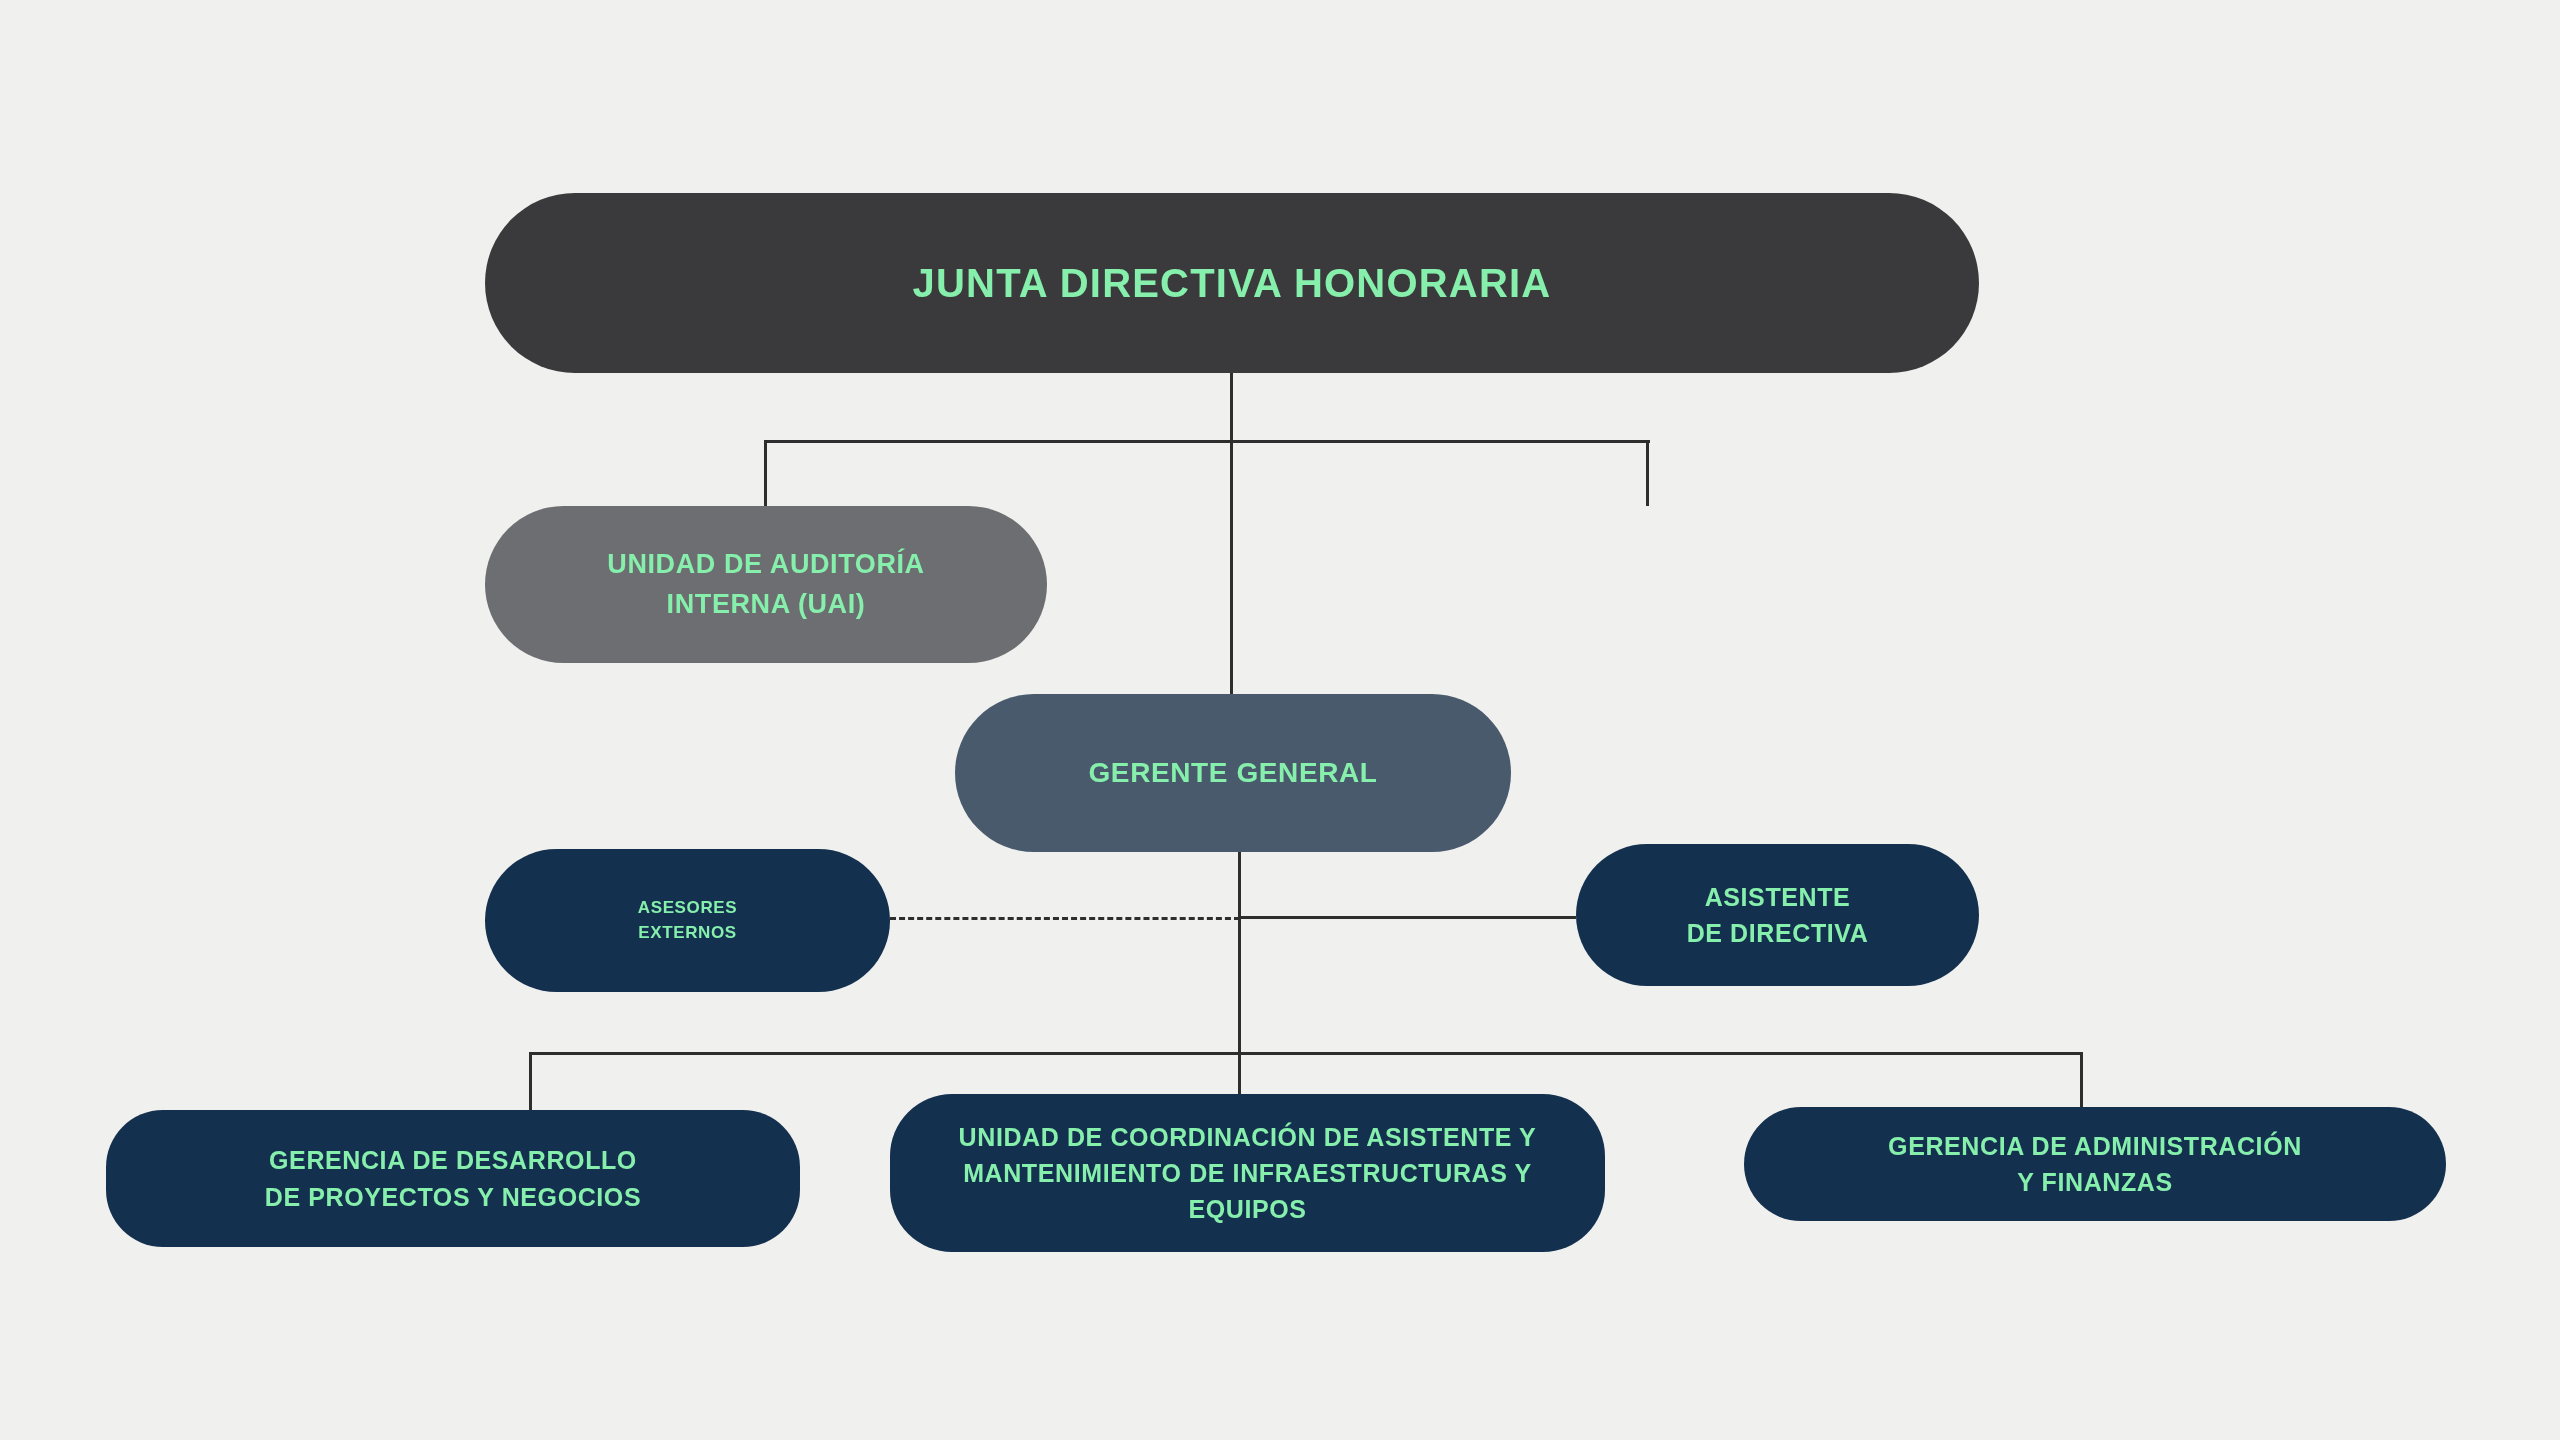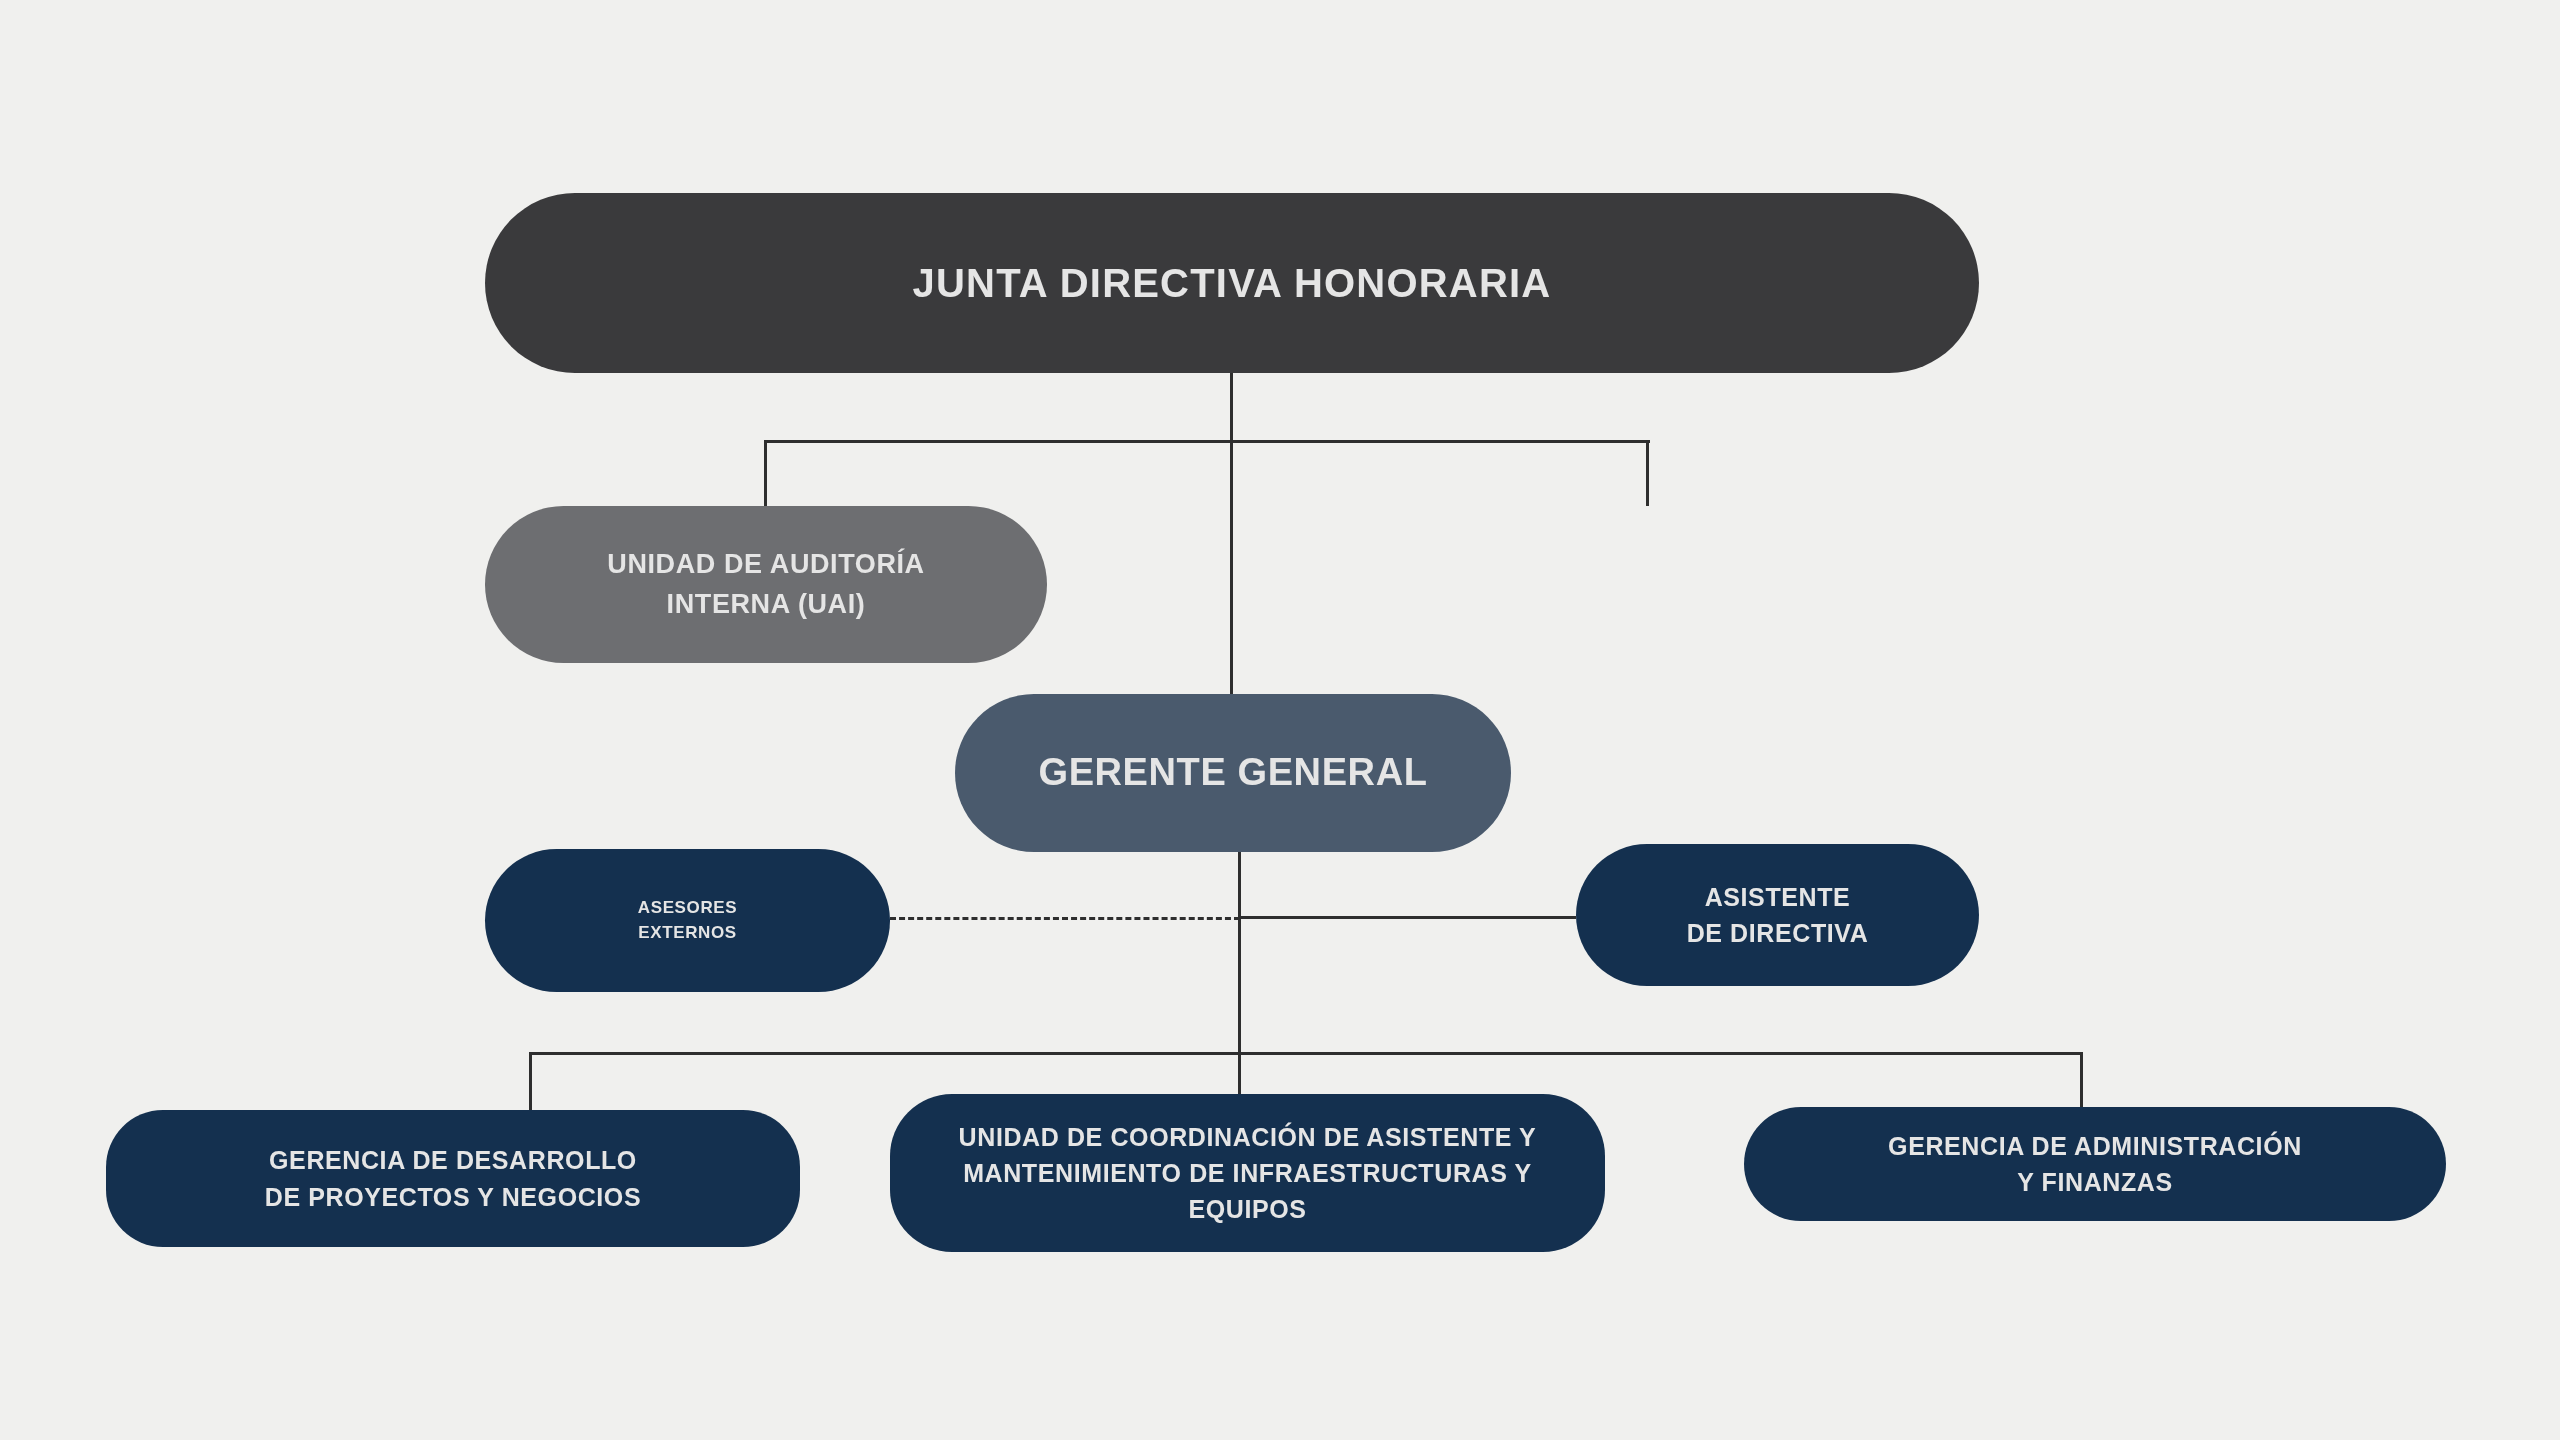--- a/index.html
+++ b/index.html
@@ -46,21 +46,21 @@
   .c-asistente-h  { left: 1240px; top: 916px;  width: 336px;  }
 
   
   .node {
     position: absolute;
     z-index: 2;
     display: flex;
     align-items: center;
     justify-content: center;
     text-align: center;
-    color: #e5e5e5;
+    color: #86efac;
     font-weight: 700;
     white-space: pre-line;
     line-height: 1.45;
     letter-spacing: 0.6px;
     box-sizing: border-box;
     padding: 15px 30px;
   }
 
   .n-junta {
     left: 485px; top: 193px; width: 1494px; height: 180px;
@@ -69,21 +69,21 @@
   .n-uai {
     left: 485px; top: 506px; width: 562px; height: 157px;
     border-radius: 79px; font-size: 27px;
   }
   .n-secretaria {
     left: 1368px; top: 506px; width: 560px; height: 157px;
     border-radius: 79px; font-size: 27px;
   }
   .n-gerente {
     left: 955px; top: 694px; width: 556px; height: 158px;
-    border-radius: 79px; font-size: 38px;
+    border-radius: 79px; font-size: 28px;
   }
   .n-asesores {
     left: 485px; top: 849px; width: 405px; height: 143px;
     border-radius: 72px; font-size: 17px;
   }
   .n-asistente {
     left: 1576px; top: 844px; width: 403px; height: 142px;
     border-radius: 71px; font-size: 25px;
   }
   .n-desarrollo {

